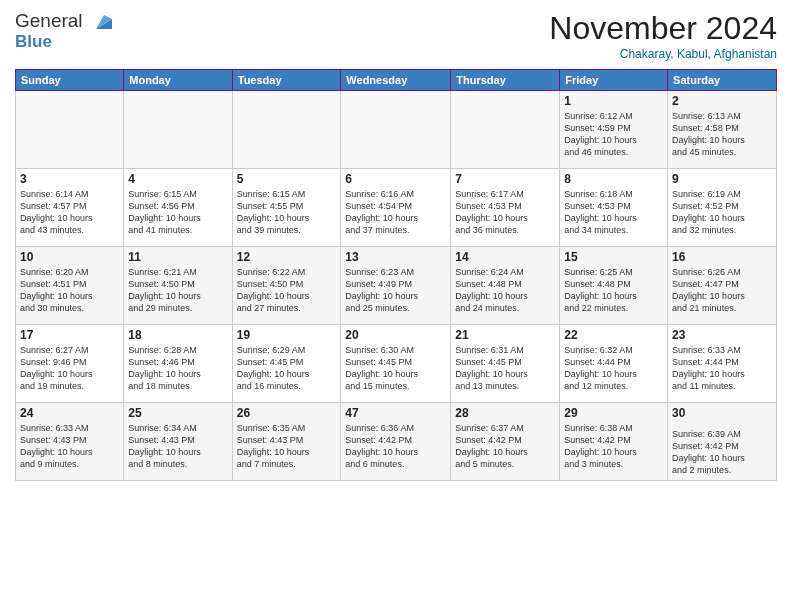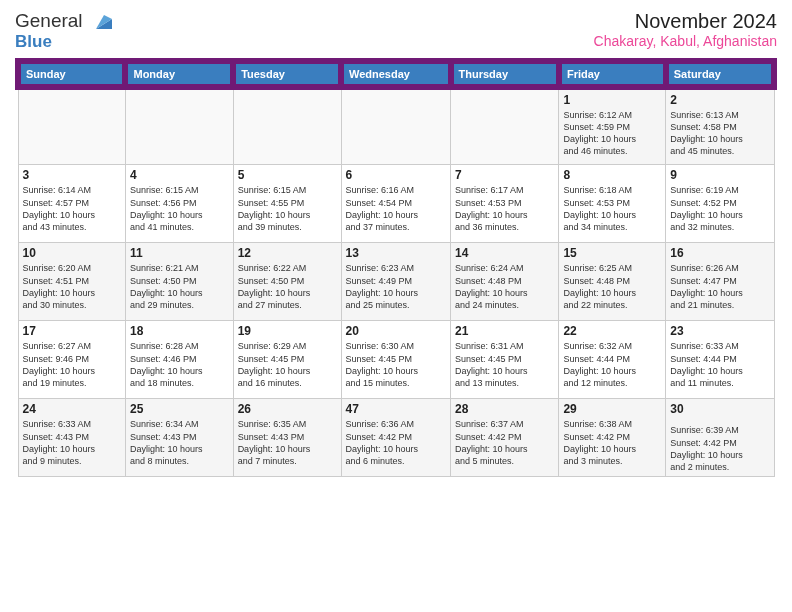--- a/index.html
+++ b/index.html
@@ -22,41 +22,41 @@
       margin-bottom: 8px;
     }
     .logo {
       display: flex;
       align-items: center;
     }
     .title-block {
       text-align: right;
     }
     .month-title {
-      font-size: 20px;
+      font-size: 32px;
       font-weight: normal;
       color: #222;
     }
     .location {
-      font-size: 14px;
-      color: #ec4899;
+      font-size: 12px;
+      color: #0369a1;
     }
     .calendar {
       width: 100%;
       border-collapse: collapse;
       font-size: 10px;
     }
     .calendar th {
       background: #3a7ebf;
       color: #fff;
       text-align: left;
       padding: 4px 5px;
       font-size: 11px;
       font-weight: bold;
-      border: 6px solid #701a75;
+      border: 1px solid #701a75;
     }
     .calendar td {
       vertical-align: top;
       border: 1px solid #ccc;
       padding: 3px 4px;
       width: 113px;
       height: 78px;
       background: #fff;
     }
     .calendar tr:nth-child(odd) td {

